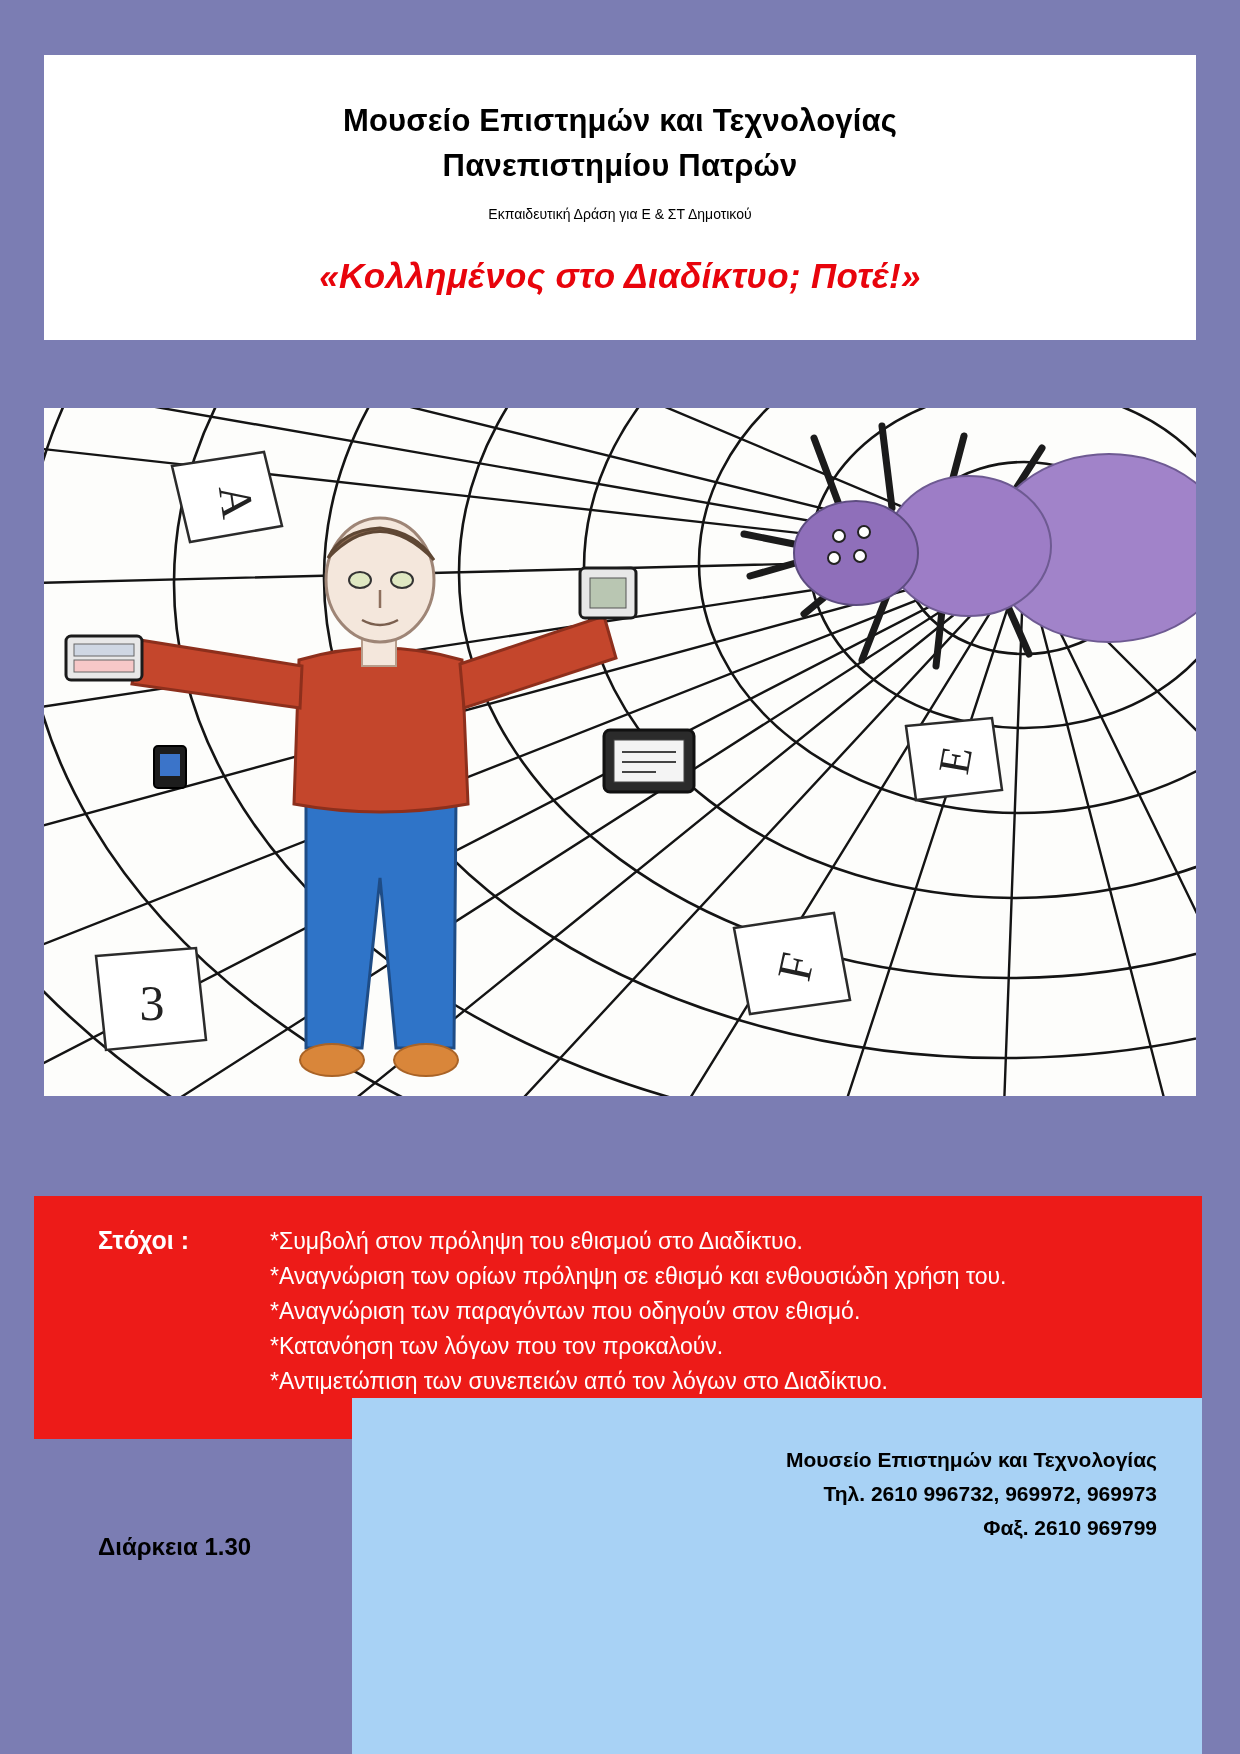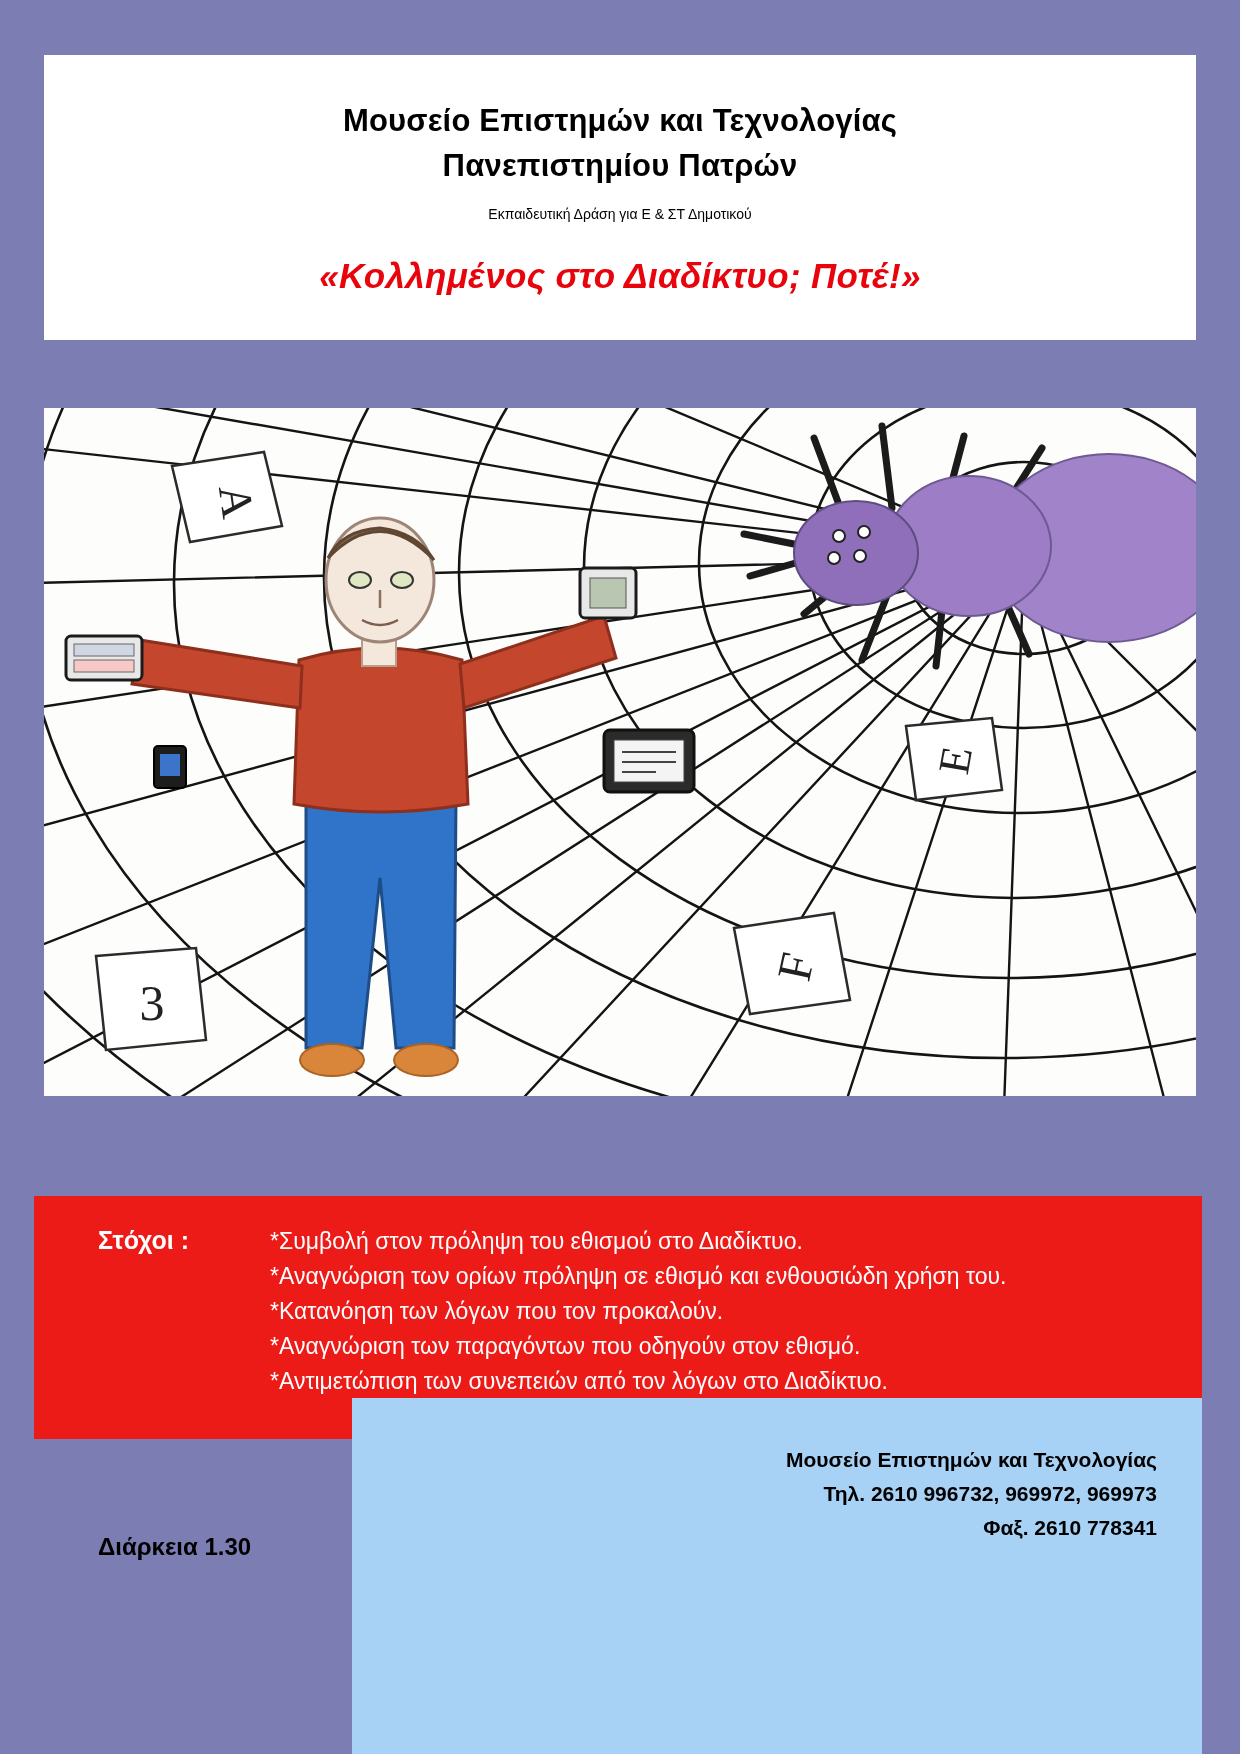--- a/index.html
+++ b/index.html
@@ -273,27 +273,27 @@
         </g>
       </g>
     </svg>
   </div>
 
   <div class="goals-band">
     <div class="goals-label">Στόχοι :</div>
     <div class="goals-list">
       <div class="goal-item">*Συμβολή στον πρόληψη του εθισμού στο Διαδίκτυο.</div>
       <div class="goal-item">*Αναγνώριση των ορίων πρόληψη σε εθισμό και ενθουσιώδη χρήση του.</div>
+      <div class="goal-item">*Αναγνώριση των παραγόντων που οδηγούν στον εθισμό.</div>
       <div class="goal-item">*Κατανόηση των λόγων που τον προκαλούν.</div>
-      <div class="goal-item">*Αναγνώριση των παραγόντων που οδηγούν στον εθισμό.</div>
       <div class="goal-item">*Αντιμετώπιση των συνεπειών από τον λόγων στο Διαδίκτυο.</div>
     </div>
   </div>
 
   <div class="contact-band">
     <div class="contact-line">Μουσείο Επιστημών και Τεχνολογίας</div>
     <div class="contact-line">Τηλ. 2610 996732, 969972, 969973</div>
-    <div class="contact-line">Φαξ. 2610 778341</div>
+    <div class="contact-line">Φαξ. 2610 969799</div>
   </div>
 
   <div class="duration">Διάρκεια  1.30</div>
 
 </div>
 
 </body></html>

